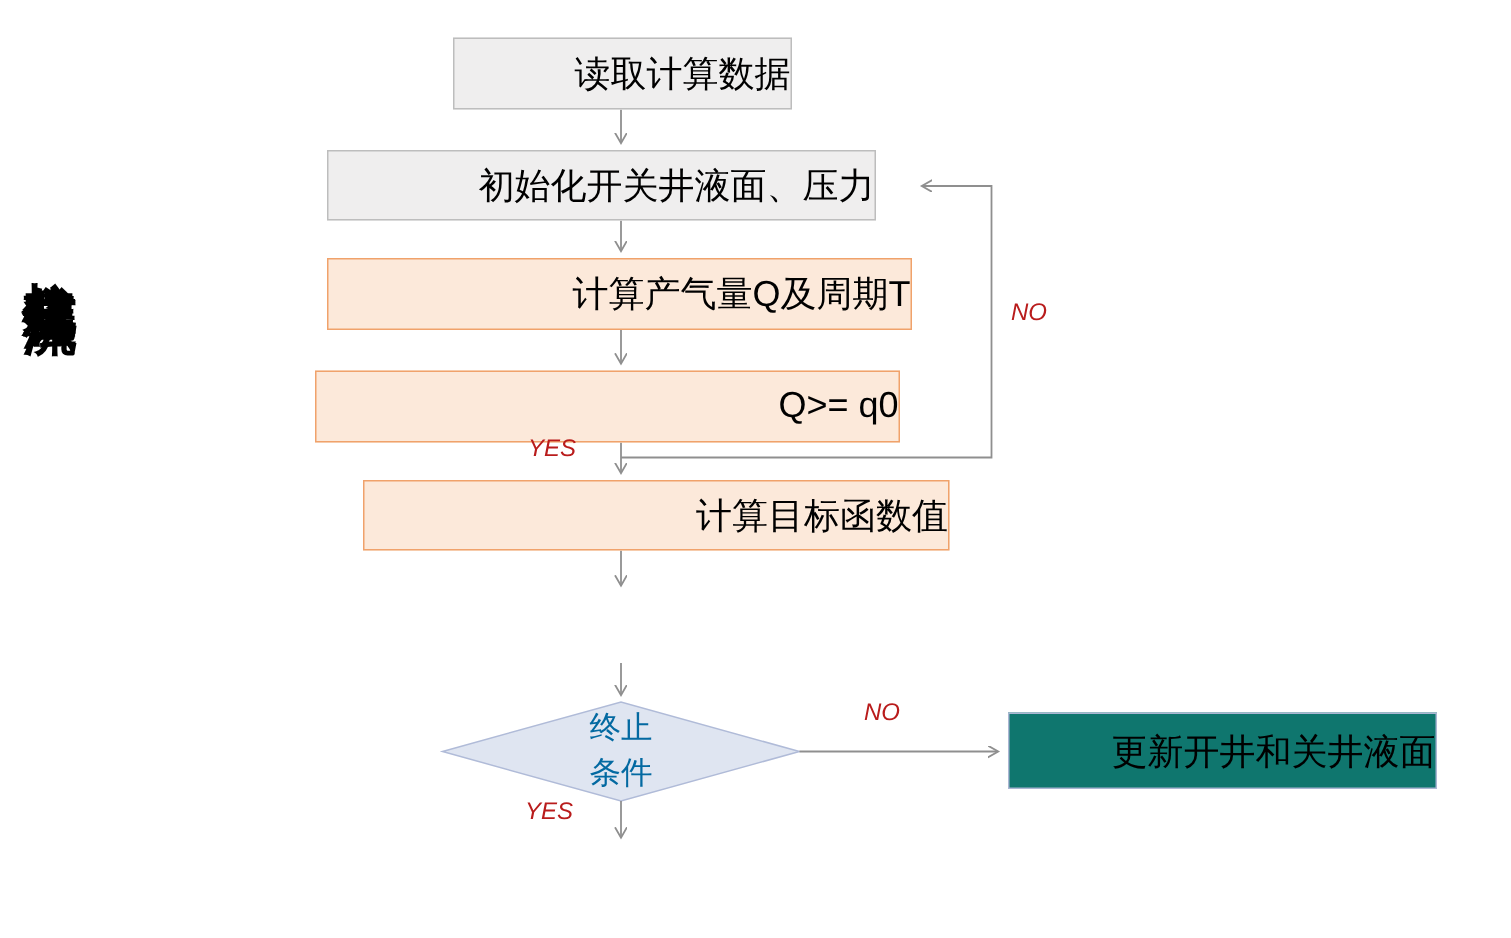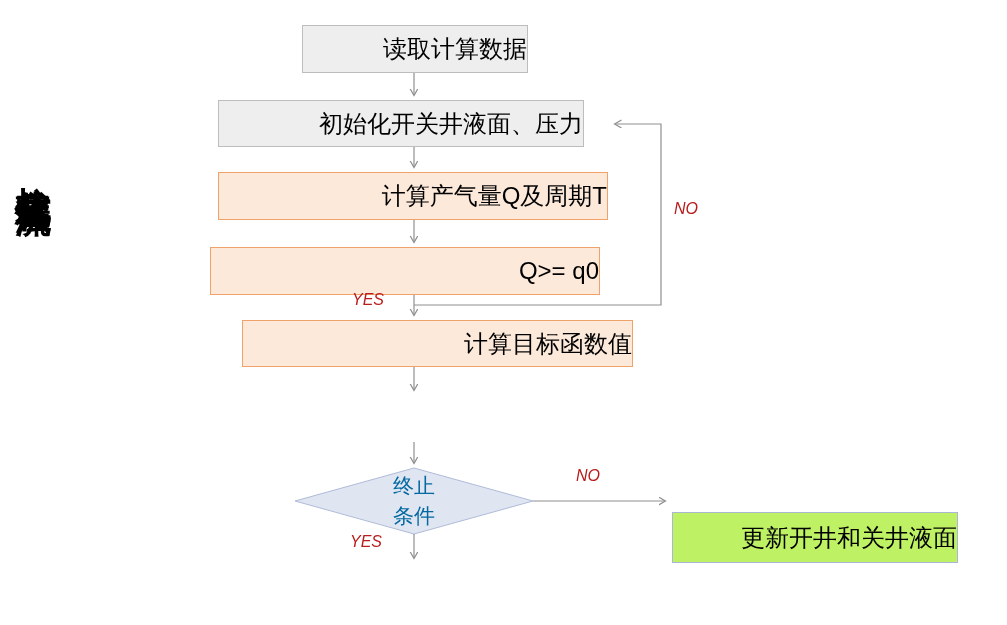--- a/index.html
+++ b/index.html
@@ -24,21 +24,21 @@
     justify-content: flex-end;
     box-sizing: border-box;
     font-size: 24px;
     color: #000000;
     z-index: 2;
     text-align: center;
     white-space: nowrap;
   }
   .node.gray   { background: #efeeee; border: 1px solid #bdbdbd; }
   .node.orange { background: #fce9da; border: 1px solid #f0a26b; }
-  .node.blue   { background: #bef264; border: 1px solid #aab6d3; margin-top: 37px; }
+  .node.blue   { background: #0f766e; border: 1px solid #aab6d3; }
   .diamond-text {
     position: absolute;
     left: 295px; top: 469px;
     width: 238px; height: 64px;
     display: flex;
     flex-direction: column;
     align-items: center;
     justify-content: center;
     font-size: 21px;
     line-height: 30px;

